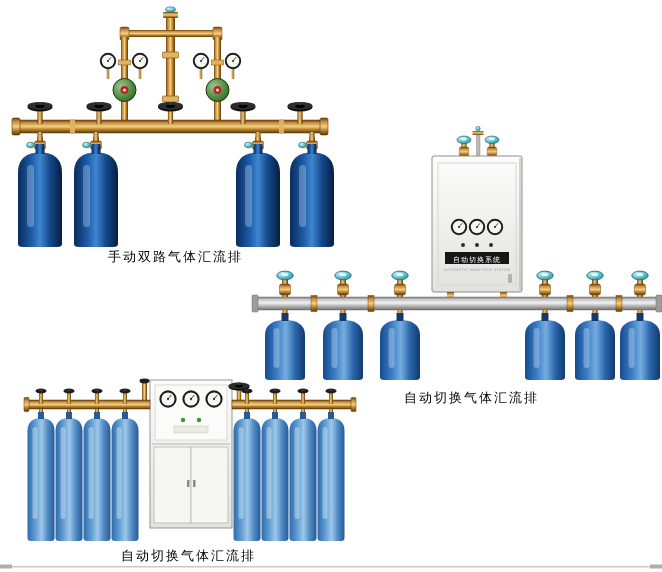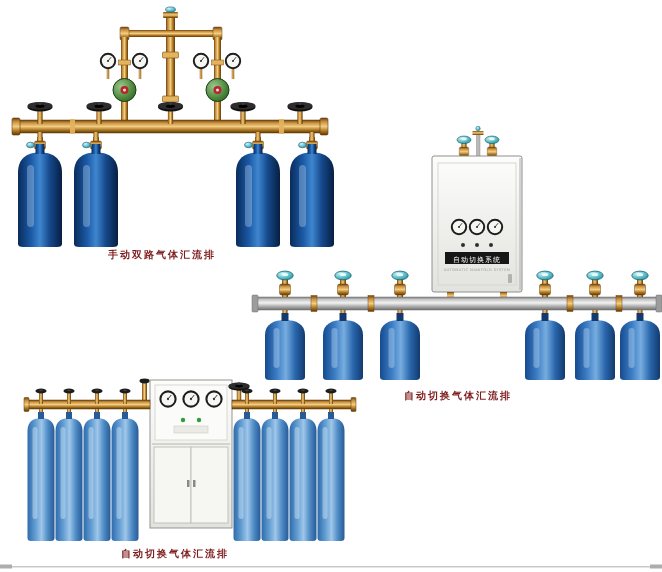--- a/index.html
+++ b/index.html
@@ -1,21 +1,21 @@
 <!DOCTYPE html>
 <html><head>
 <meta charset="utf-8">
 <style>
   *{margin:0;padding:0;box-sizing:border-box}
   html,body{background:#ffffff}
   .stage{position:relative;width:662px;height:572px;background:#ffffff;overflow:hidden;
          font-family:"DejaVu Sans",sans-serif}
   .stage > svg{position:absolute;left:0;top:0}
-  .cap{position:absolute;font-weight:bold;font-size:10px;letter-spacing:2px;
-       color:#7f1d1d;white-space:nowrap}
+  .cap{position:absolute;font-weight:normal;font-size:13px;letter-spacing:2px;
+       color:#000000;white-space:nowrap}
   svg text{font-family:"DejaVu Sans",sans-serif}
 </style>
 </head>
 <body>
 
 <div class="stage">
 
 <svg width="662" height="572" viewBox="0 0 662 572">
   <defs>
     <linearGradient id="brassV" x1="0" y1="0" x2="0" y2="1">

